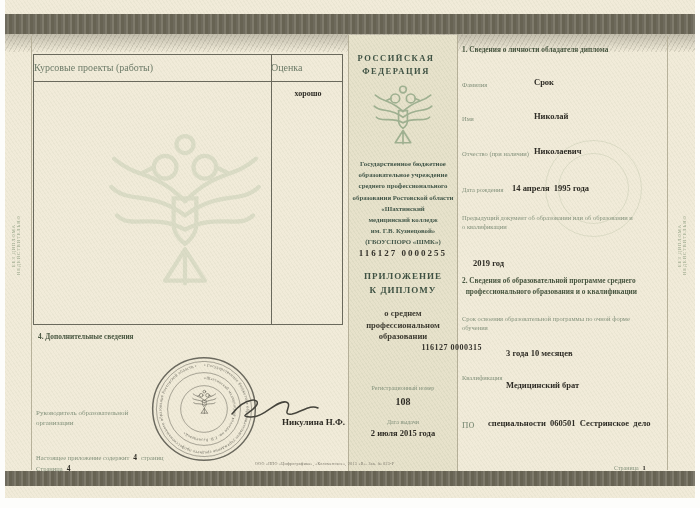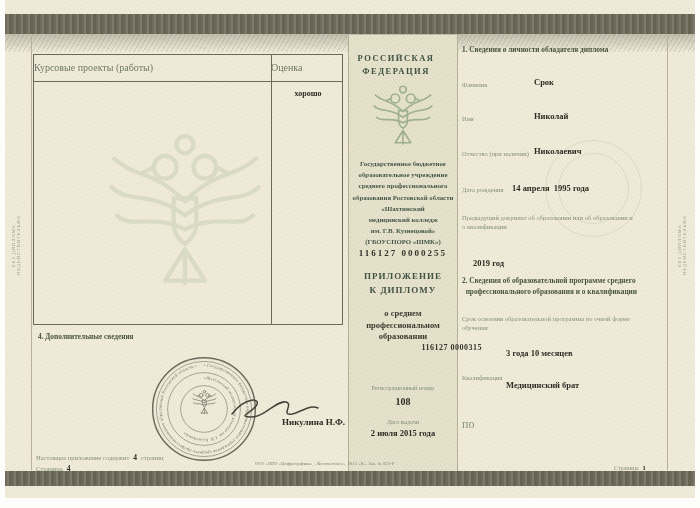--- a/index.html
+++ b/index.html
@@ -96,20 +96,22 @@
   <div class="abs tbl">
     <div class="hdr"></div>
     <div class="div"></div>
     <div class="abs th" style="left:0;top:0;width:237px">Курсовые проекты (работы)</div>
     <div class="abs th" style="left:237px;top:0;width:73px">Оценка</div>
     <div class="abs grade">хорошо</div>
   </div>
 
   <div class="abs sec" style="left:38px;top:331px">4. Дополнительные сведения</div>
 
+  <div class="abs lbl" style="left:36px;top:408px;width:120px;font-size:7px;line-height:10px">Руководитель образовательной
+организации</div>
 
   <svg class="abs stampwrap" viewBox="-60 -60 120 120">
     <defs>
       <path id="sr1" d="M0,-45.5 A45.5,45.5 0 1,1 -0.03,-45.5" fill="none"></path>
       <path id="sr2" d="M0,-32 A32,32 0 1,1 -0.03,-32" fill="none"></path>
     </defs>
     <circle r="55" fill="none" stroke="currentColor" stroke-width="1.6"></circle>
     <circle r="51" fill="none" stroke="currentColor" stroke-width="0.6"></circle>
     <circle r="39" fill="none" stroke="currentColor" stroke-width="0.6"></circle>
     <circle r="25" fill="none" stroke="currentColor" stroke-width="0.6"></circle>
@@ -188,19 +190,20 @@
   профессионального образования и о квалификации</div>
 
   <div class="abs lbl" style="left:462px;top:314px;width:205px">Срок освоения образовательной программы по очной форме
 обучения</div>
   <div class="abs val" style="left:506px;top:348px">3 года 10 месяцев</div>
 
   <div class="abs lbl" style="left:462px;top:373px">Квалификация</div>
   <div class="abs val" style="left:506px;top:380px">Медицинский брат</div>
 
   <div class="abs lbl" style="left:462px;top:420px;font-size:12px">по</div>
+  <div class="abs val" style="left:488px;top:418px">специальности  060501  Сестринское  дело</div>
 
   <div class="abs" style="left:614px;top:456px">
     <span class="lbl" style="font-size:6px">Страница</span>
     <span class="pgnum" style="font-size:6.5px">1</span>
   </div>
 
 </div>
 
 </body></html>

